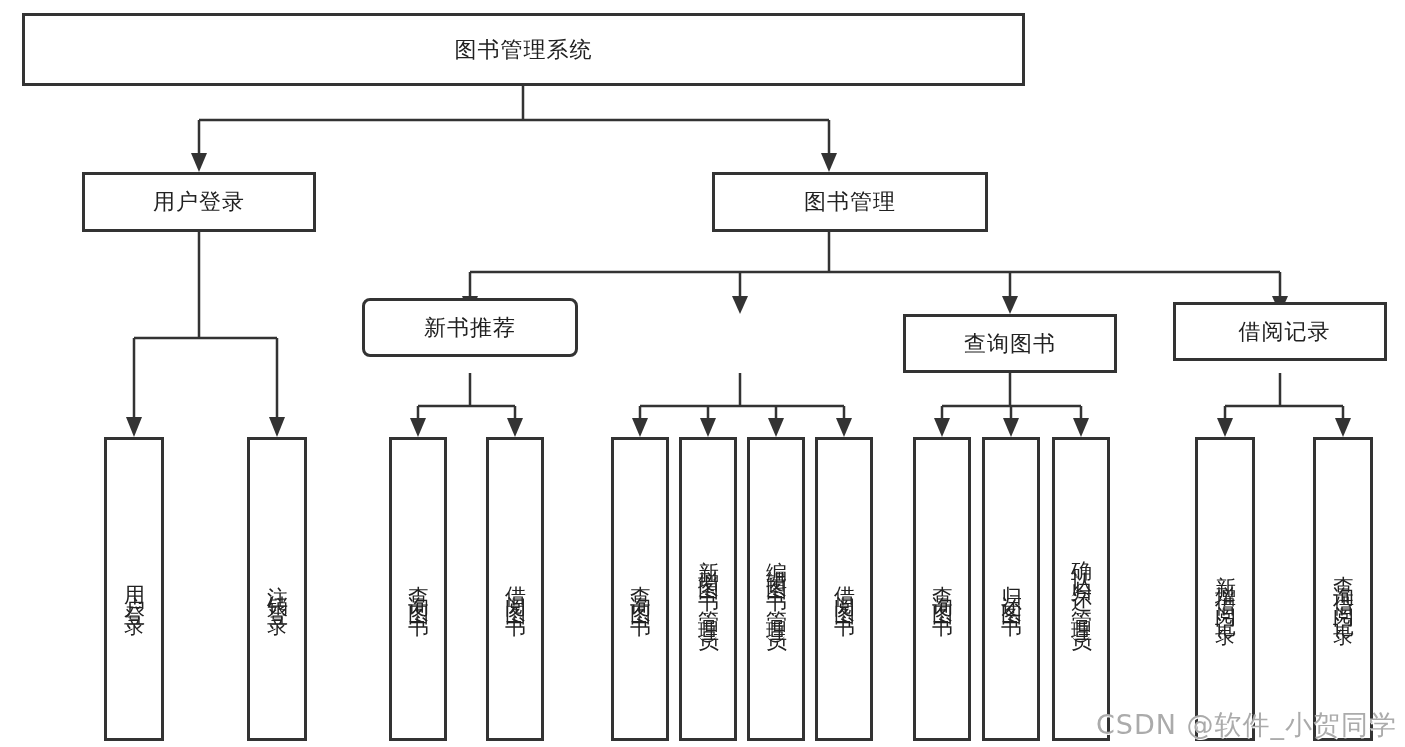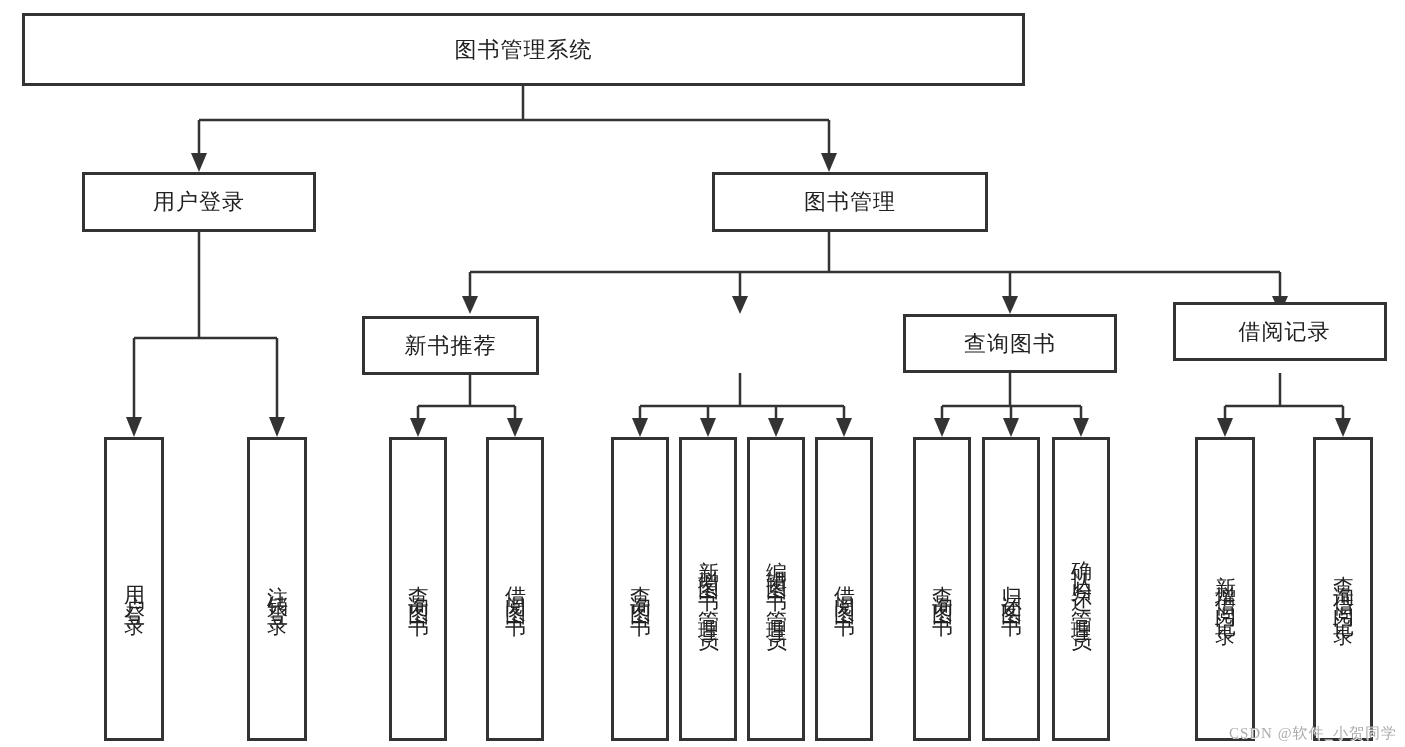--- a/index.html
+++ b/index.html
@@ -41,26 +41,25 @@
     writing-mode: vertical-rl;
     text-orientation: mixed;
     letter-spacing: 10px;
     line-height: 1;
     white-space: nowrap;
   }
   #watermark {
     position: absolute;
     right: 8px;
     bottom: 4px;
-    font-size: 15px;
+    font-size: 27px;
     color: var(--watermark, #ababab);
     text-shadow: 1px 1px 0 #ffffff;
     z-index: 10;
     letter-spacing: 1px;
-    font-family: Liberation Serif, serif;
   }
 </style>
 </head>
 <body>
 
 <div id="canvas">
 
   <svg id="connectors" viewBox="0 0 1405 747" xmlns="http://www.w3.org/2000/svg">
 
     <path class="conn" d="M523 68 L523 120 M199 120 L829 120 M199 120 L199 156 M829 120 L829 156"></path>
@@ -101,21 +100,21 @@
     <span>图书管理系统</span>
   </div>
 
   <div class="node hnode" style="left:82px; top:172px; width:234px; height:60px;">
     <span>用户登录</span>
   </div>
   <div class="node hnode" style="left:712px; top:172px; width:276px; height:60px;">
     <span>图书管理</span>
   </div>
 
-  <div class="node hnode" style="left:362px; top:316px; width:177px; height:59px;">
+  <div class="node hnode" style="left:362px; top:298px; width:216px; height:59px;border-radius:8px;">
     <span>新书推荐</span>
   </div>
   <div class="node hnode" style="left:903px; top:314px; width:214px; height:59px;">
     <span>查询图书</span>
   </div>
   <div class="node hnode" style="left:1173px; top:302px; width:214px; height:59px;padding-left:9px;">
     <span>借阅记录</span>
   </div>
 
   <div class="node vnode" style="left:104px; top:437px; width:60px; height:304px;">

